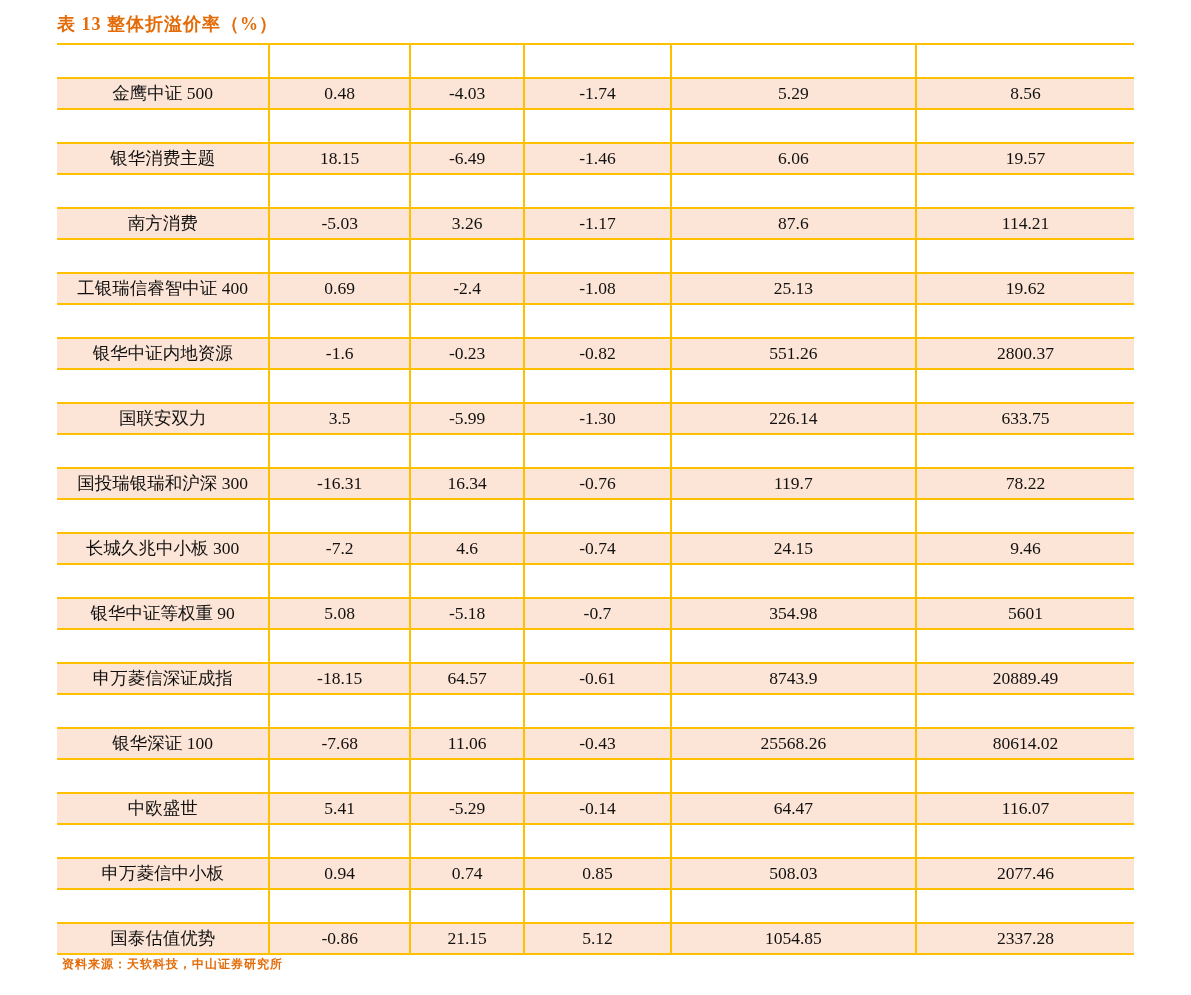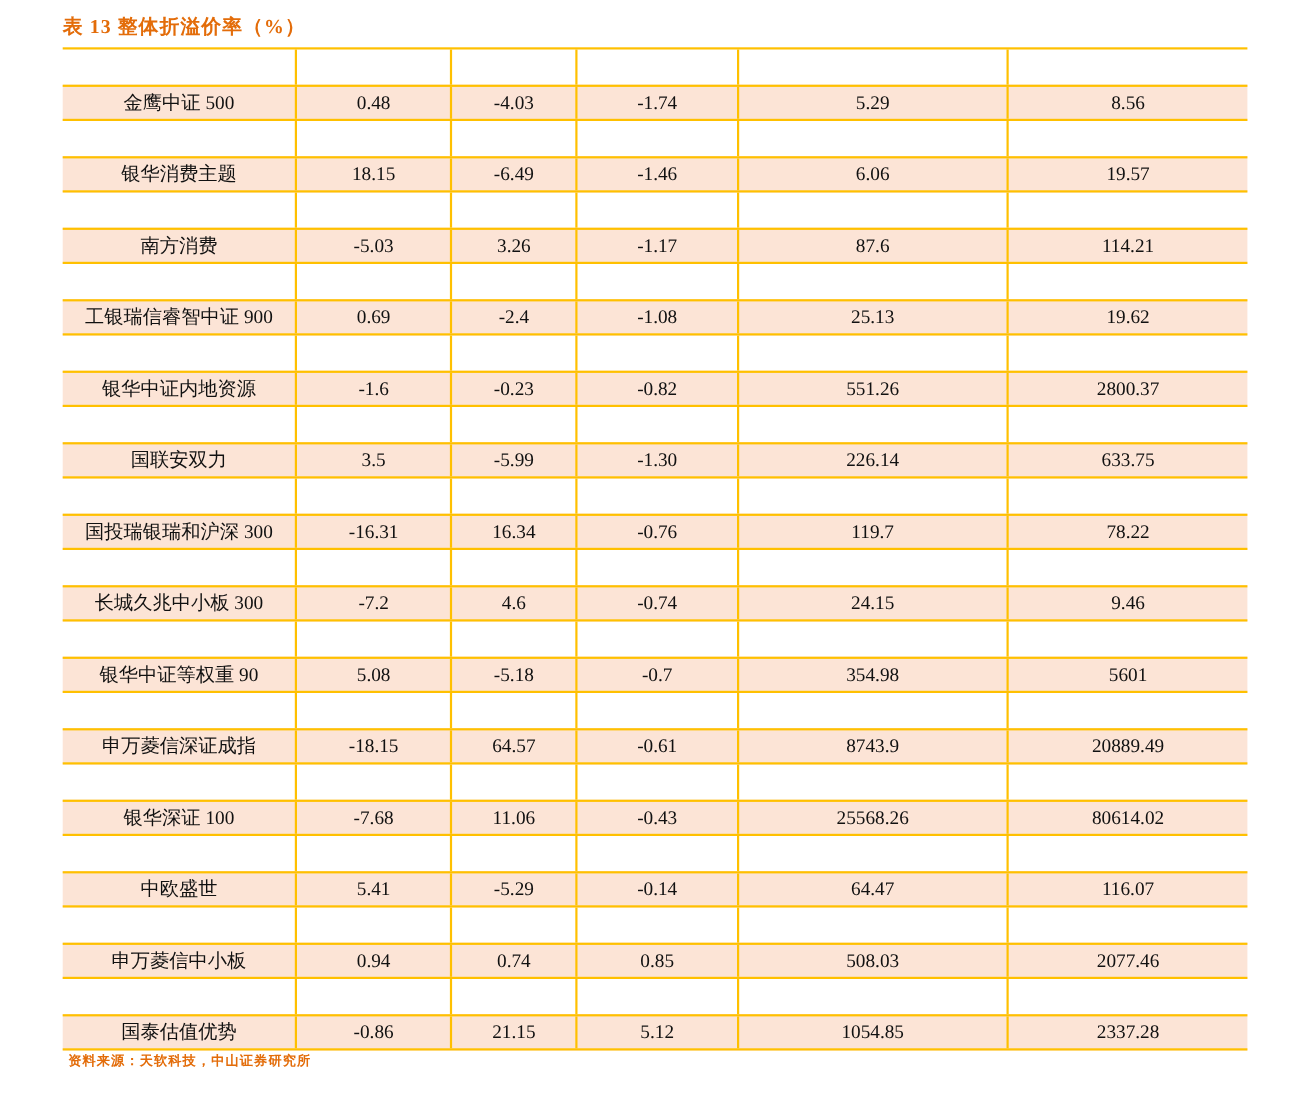--- a/index.html
+++ b/index.html
@@ -131,21 +131,21 @@
       </div>
       <div class="row row-spacer">
         <div class="cell c0"></div>
         <div class="cell c1"></div>
         <div class="cell c2"></div>
         <div class="cell c3"></div>
         <div class="cell c4"></div>
         <div class="cell c5"></div>
       </div>
       <div class="row row-data">
-        <div class="cell c0">工银瑞信睿智中证 900</div>
+        <div class="cell c0">工银瑞信睿智中证 400</div>
         <div class="cell c1">0.69</div>
         <div class="cell c2">-2.4</div>
         <div class="cell c3">-1.08</div>
         <div class="cell c4">25.13</div>
         <div class="cell c5">19.62</div>
       </div>
       <div class="row row-spacer">
         <div class="cell c0"></div>
         <div class="cell c1"></div>
         <div class="cell c2"></div>

